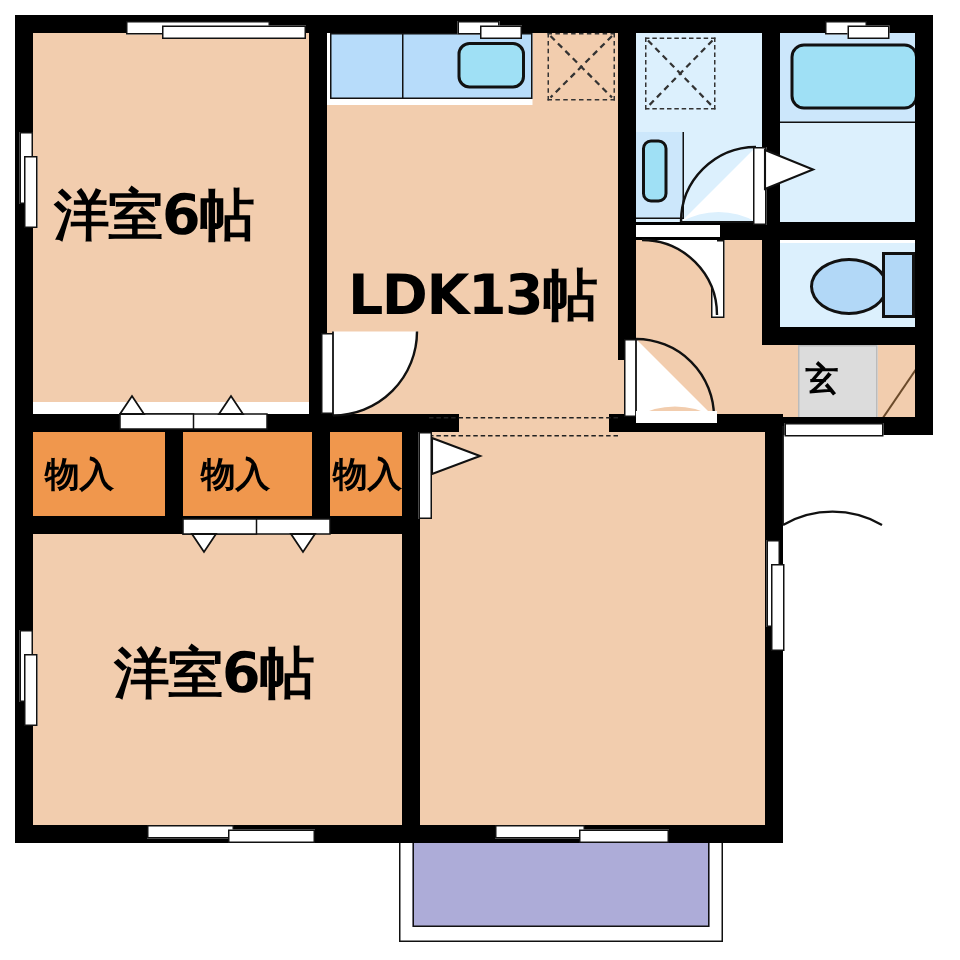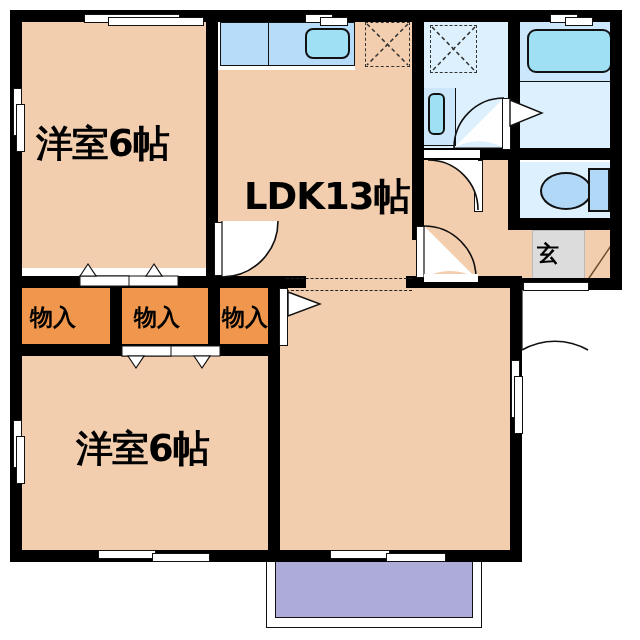--- a/index.html
+++ b/index.html
@@ -222,21 +222,21 @@
     <path d="M 76 12 L 84 24 L 92 12 Z" fill="#fff" stroke="#111" stroke-width="1.2"></path>
   </svg>
 
   <div class="abs white ol" style="left:279px;top:288px;width:9px;height:58px;"></div>
   <svg class="abs" style="left:288px;top:292px;width:34px;height:24px;" viewBox="0 0 34 24">
     <path d="M 0 0 L 32 12 L 0 24 Z" fill="#ffffff" stroke="#111" stroke-width="1.4"></path>
   </svg>
 
   <div class="label lbl-room" style="left:36px;top:125px;">洋室6帖</div>
 
-  <div class="label lbl-ldk" style="left:244px;top:178px;">LDK13帖</div>
+  <div class="label lbl-ldk" style="left:232px;top:178px;">LDK13帖</div>
 
   <div class="label lbl-room" style="left:76px;top:430px;">洋室6帖</div>
 
   <div class="label lbl-genkan" style="left:537px;top:243px;">玄</div>
 
   <div class="label lbl-closet" style="left:30px;top:306px;">物入</div>
   <div class="label lbl-closet" style="left:134px;top:306px;">物入</div>
   <div class="label lbl-closet" style="left:222px;top:306px;">物入</div>
 
 </div>

